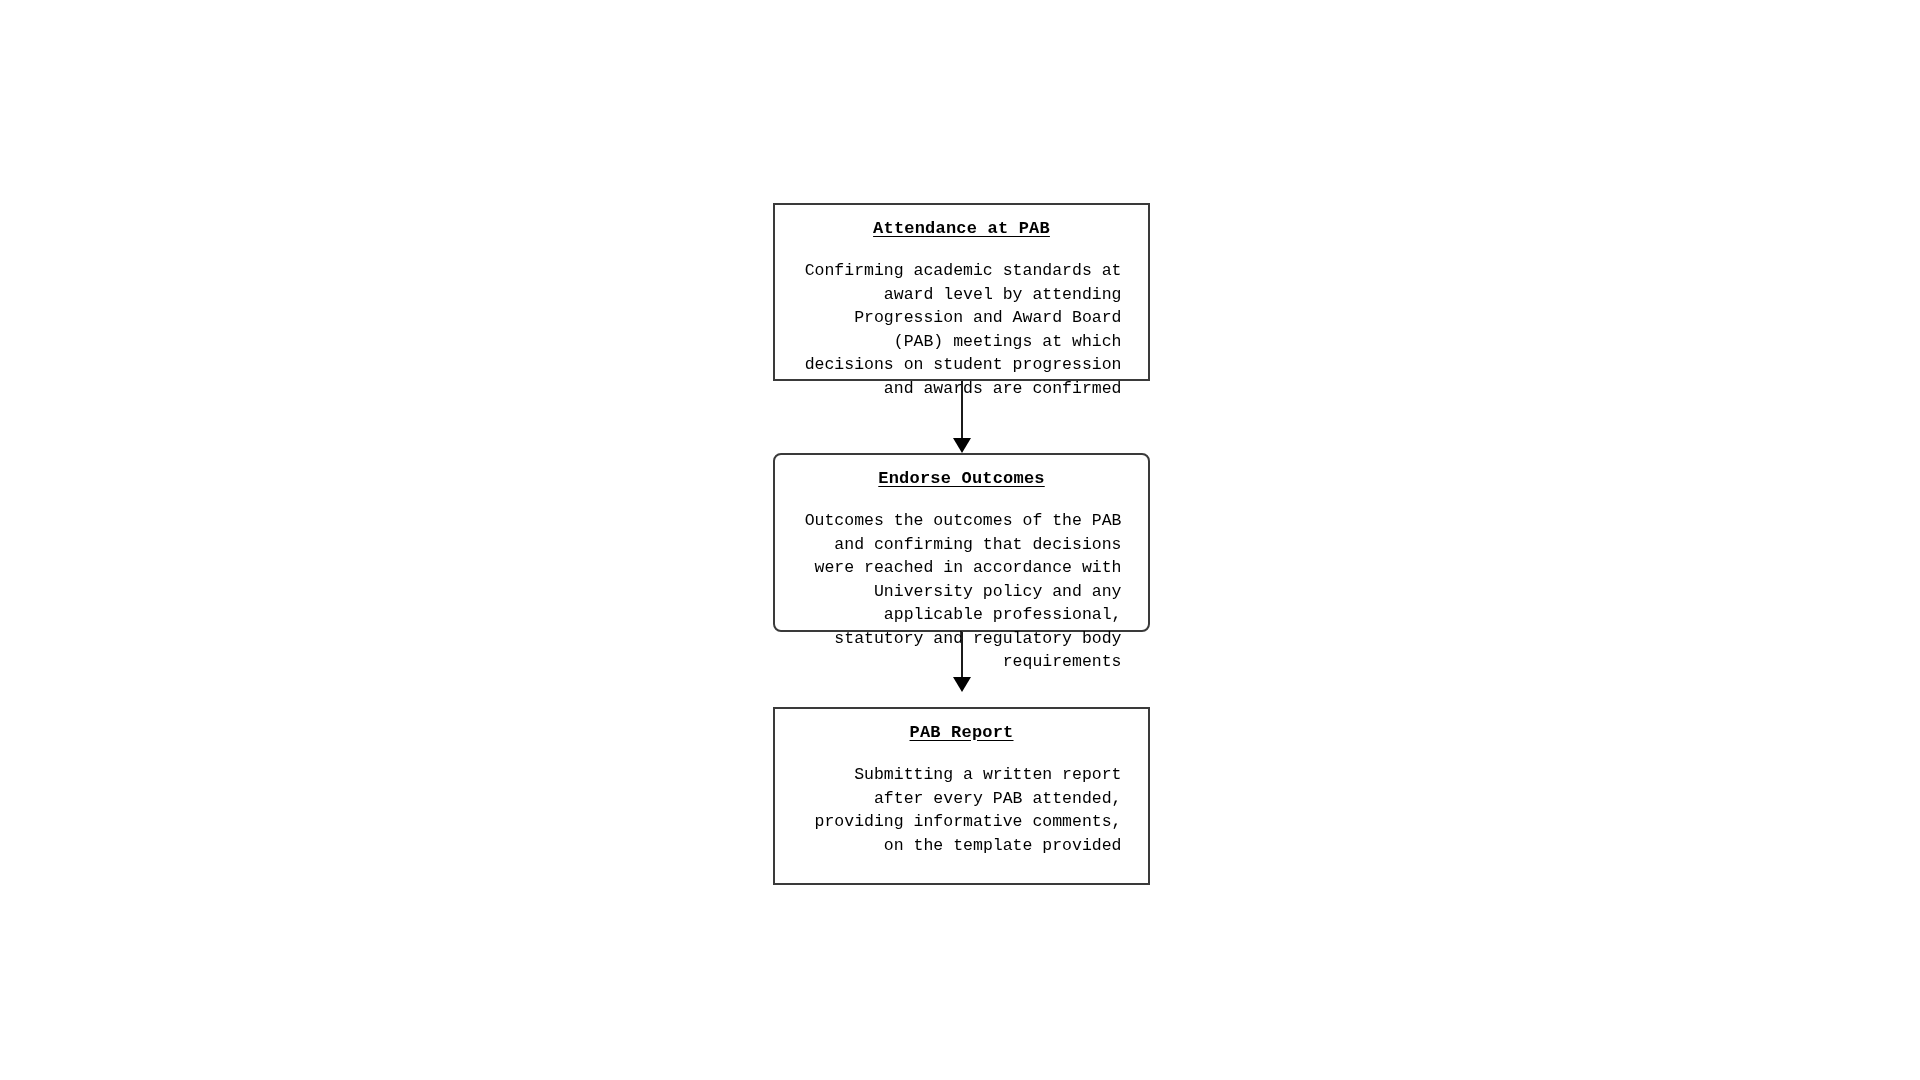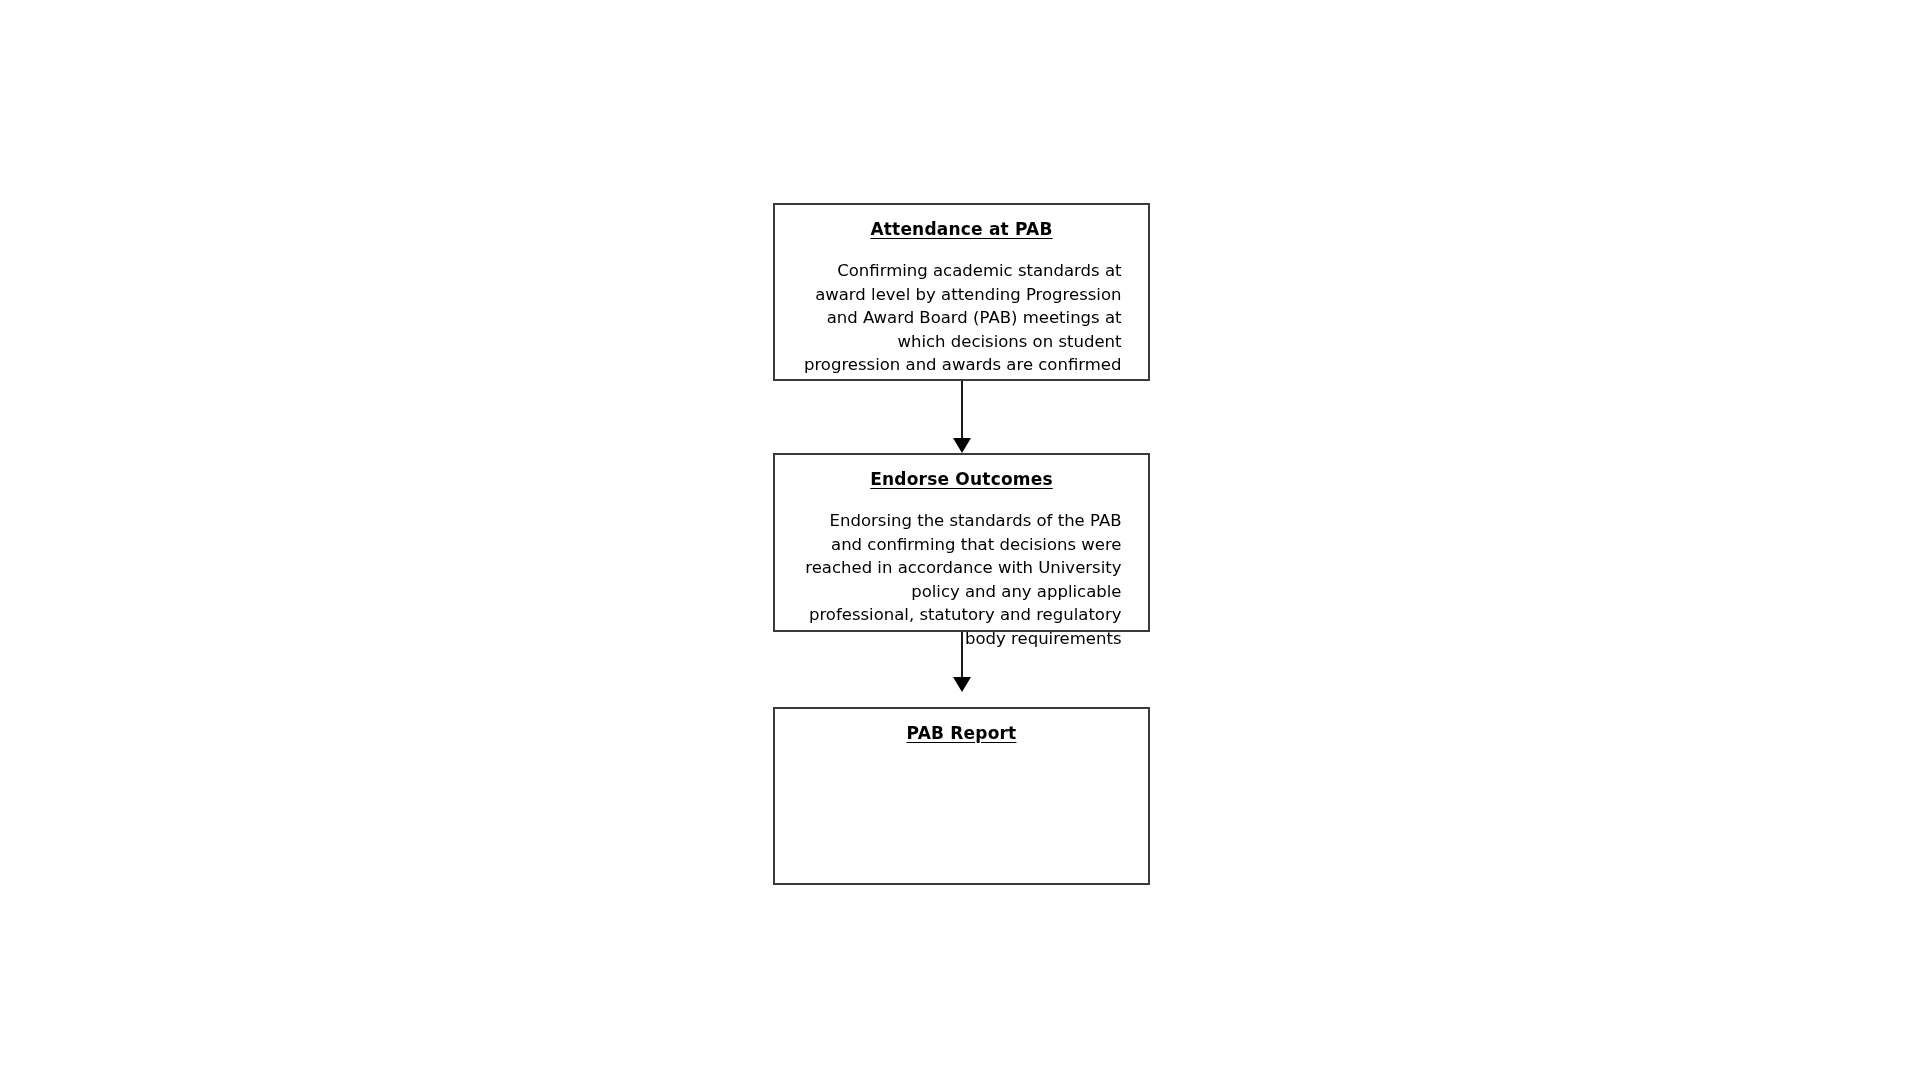--- a/index.html
+++ b/index.html
@@ -14,20 +14,21 @@
     overflow: hidden;
     font-family: "DejaVu Sans", sans-serif;
     color: #000000;
   }
 
   .page {
     position: relative;
     width: 1920px;
     height: 1080px;
     background: #ffffff;
+    font-family: Liberation Mono, monospace;
   }
 
   
   .flow {
     position: absolute;
     left: 773px;
     top: 203px;
     width: 377px;
   }
 
@@ -35,21 +36,21 @@
     position: relative;
     box-sizing: border-box;
     width: 377px;
     border: 2px solid #3a3a3a;
     background: #ffffff;
     padding: 14px 16px 10px 16px;
     text-align: center;
   }
 
   .node-1 { height: 178px; }
-  .node-2 { height: 179px; }
+  .node-2 { height: 179px; border-radius: 8px; }
   .node-3 { height: 178px; margin-top: 15px; }
 
   .node-title {
     display: inline-block;
     font-size: 17px;
     font-weight: bold;
     line-height: 1.2;
     letter-spacing: 0.2px;
     text-decoration: underline;
     text-underline-offset: 3px;
@@ -112,26 +113,27 @@
       <div class="node-body">Confirming academic standards at award level by attending Progression and Award Board (PAB) meetings at which decisions on student progression and awards are confirmed</div>
     </div>
 
     <div class="connector connector-1">
       <span class="stem"></span>
       <span class="head"></span>
     </div>
 
     <div class="node node-2">
       <div class="node-title">Endorse Outcomes</div>
-      <div class="node-body">Endorsing the standards of the PAB and confirming that decisions were reached in accordance with University policy and any applicable professional, statutory and regulatory body requirements</div>
+      <div class="node-body">Outcomes the outcomes of the PAB and confirming that decisions were reached in accordance with University policy and any applicable professional, statutory and regulatory body requirements</div>
     </div>
 
     <div class="connector connector-2">
       <span class="stem"></span>
       <span class="head"></span>
     </div>
 
     <div class="node node-3">
       <div class="node-title">PAB Report</div>
+      <div class="node-body">Submitting a written report after every PAB attended, providing informative comments, on the template provided</div>
     </div>
 
   </div>
 </div>
 
 </body></html>

